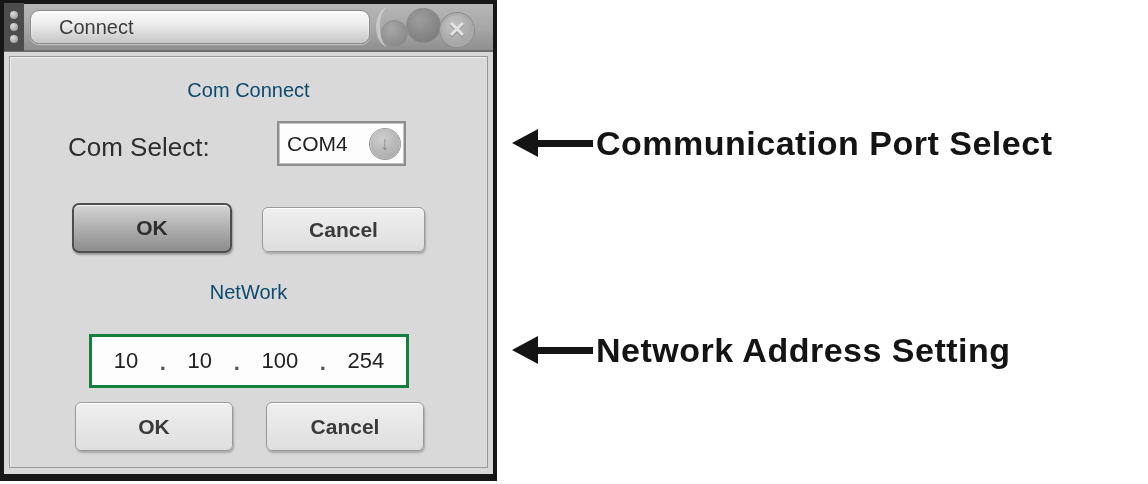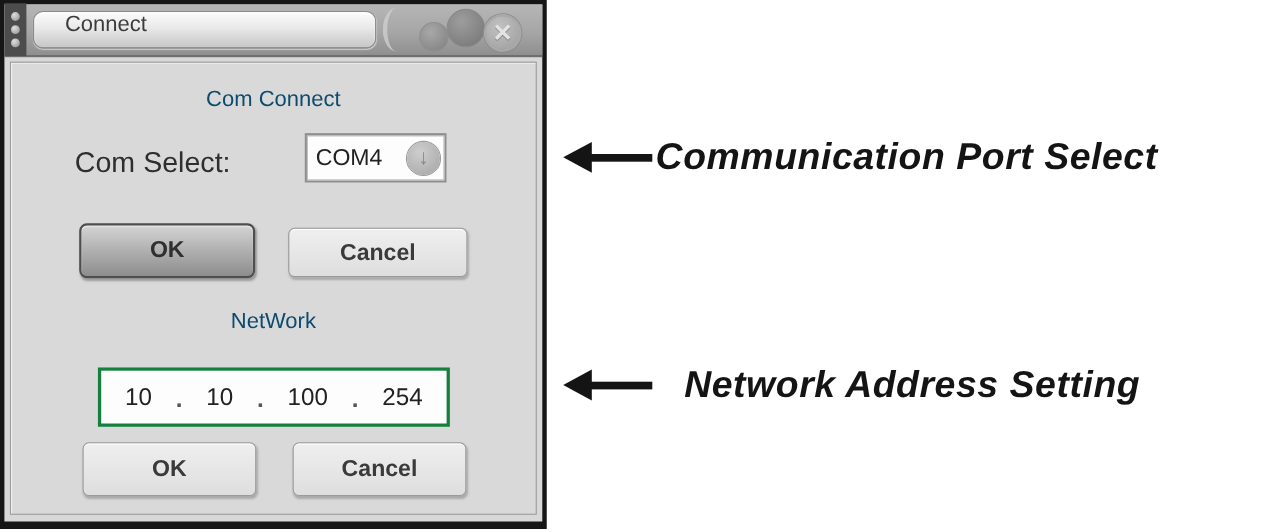--- a/index.html
+++ b/index.html
@@ -40,26 +40,26 @@
     display: flex; flex-direction: column;
     align-items: center; justify-content: center;
     gap: 4px; flex: 0 0 auto;
   }
   .grip i {
     width: 8px; height: 8px; border-radius: 50%;
     background: radial-gradient(circle at 35% 30%, #dedede, #8d8d8d);
   }
   .title-inset {
     margin-left: 6px;
-    width: 312px; height: 34px;
+    width: 340px; height: 34px;
     border-radius: 9px;
     border: 1px solid #8a8a8a;
     background: linear-gradient(180deg, #fbfbfb 0%, #e9e9e9 45%, #c6c6c6 100%);
     box-shadow: inset 0 1px 2px rgba(255,255,255,0.9), 0 1px 1px rgba(255,255,255,0.5);
-    display: flex; 
+    display: flex; align-items: center;
     box-sizing: border-box;
   }
   .title-text {
     margin-left: 28px;
     font-size: 20px;
     color: #3c3c3c;
   }
   .title-curve {
     width: 22px; height: 40px;
     margin-left: 6px;
@@ -201,41 +201,40 @@
   .ip-dot { color: #555555; position: relative; top: 2px; font-weight: bold; }
 
   
   .annotation {
     position: absolute;
     display: flex;
     align-items: center;
     height: 52px;
   }
   .ann-1 { left: 512px; top: 117px; }
-  .ann-2 { left: 512px; top: 324px; gap: 26px; }
+  .ann-2 { left: 512px; top: 324px; }
   .arrow { display: flex; align-items: center; flex: 0 0 auto; }
   .arrow-head {
     width: 0; height: 0;
     border-top: 14px solid transparent;
     border-bottom: 14px solid transparent;
     border-right: 26px solid #141414;
   }
   .arrow-shaft {
     width: 56px; height: 7px;
     background: #141414;
     margin-left: -1px;
   }
   .ann-text {
     margin-left: 3px;
     font-size: 34px;
     font-weight: bold;
     color: #141414;
     white-space: nowrap;
     letter-spacing: 0.5px;
-    font-style: italic;
   }
 </style>
 </head>
 <body>
 
 <div class="stage">
 
   <div class="dialog">
 
     <div class="titlebar">

